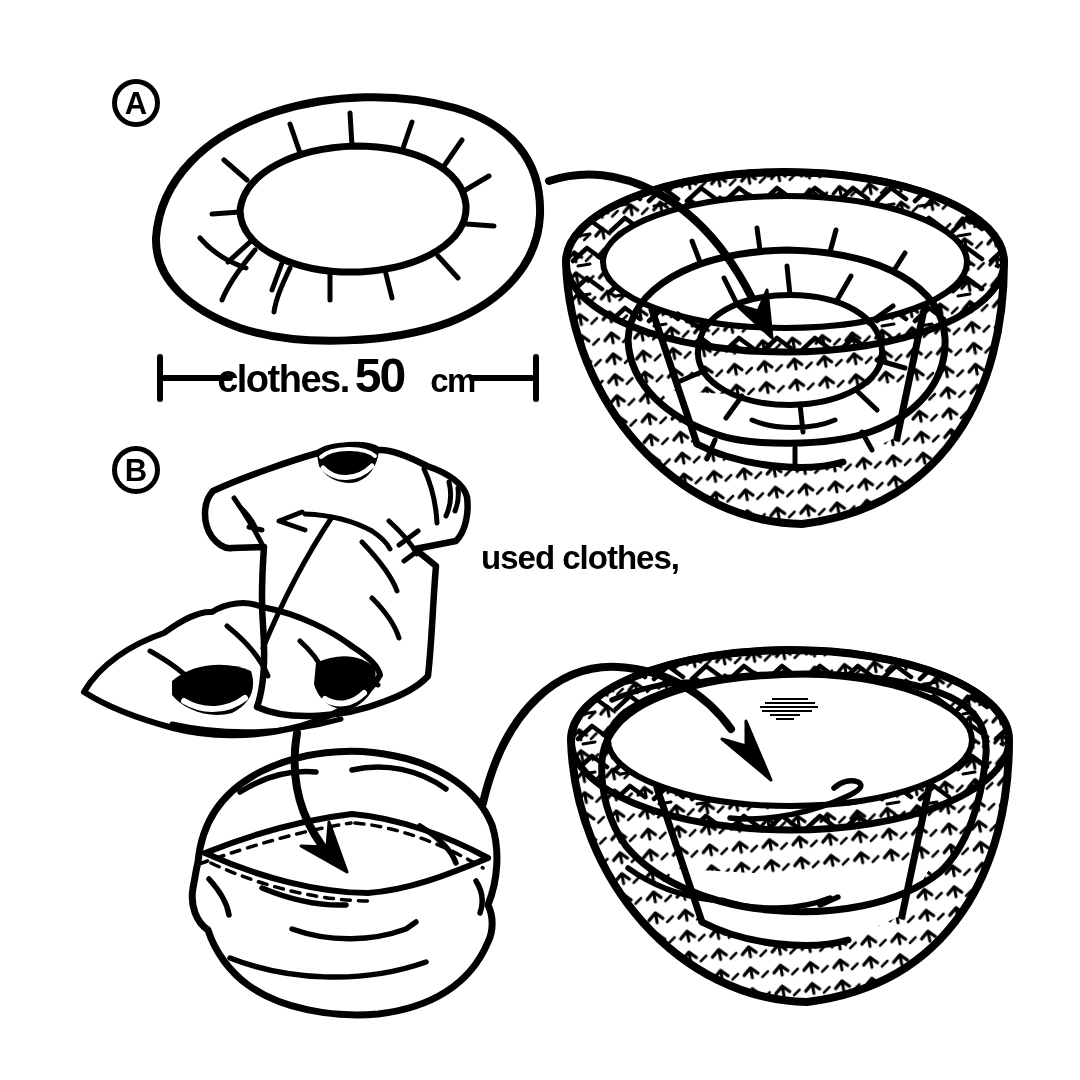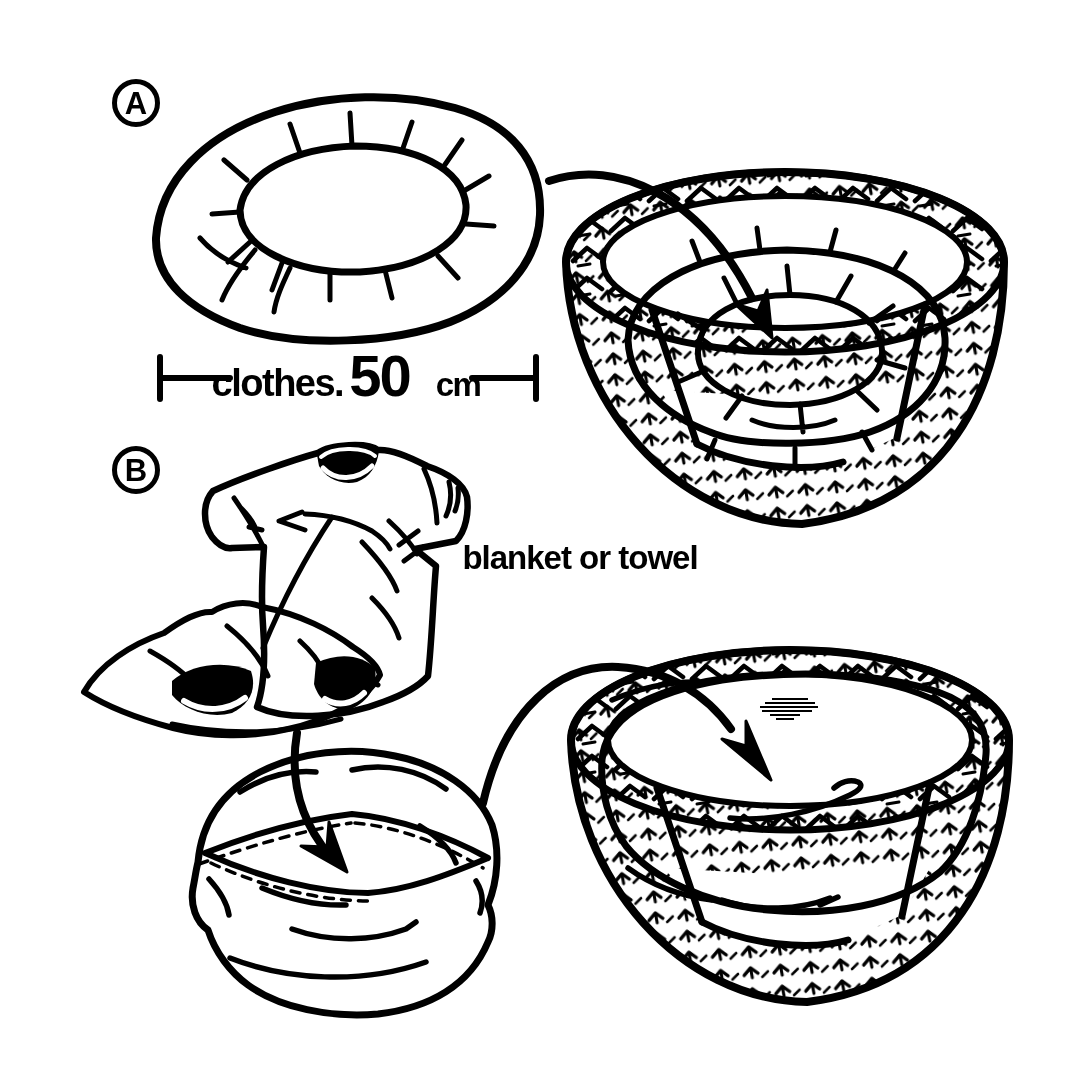--- a/index.html
+++ b/index.html
@@ -6,21 +6,21 @@
   #stage{position:relative;width:1080px;height:1080px;background:#fff;overflow:hidden;
          font-family:"Liberation Sans","DejaVu Sans",sans-serif;color:#000;}
   #art{position:absolute;left:0;top:0;width:1080px;height:1080px;}
   .circle-label{position:absolute;width:38px;height:38px;border:5px solid #000;border-radius:50%;
     display:flex;align-items:center;justify-content:center;font-size:31px;font-weight:bold;line-height:1;}
   #label-a{left:112px;top:79px;}
   #label-b{left:112px;top:446px;}
   .measure{position:absolute;left:156px;top:348px;width:380px;text-align:center;white-space:nowrap;
     font-weight:bold;letter-spacing:-1.5px;line-height:56px;}
   .measure .m-prefix{font-size:38px;}
-  .measure .m-value{font-size:58px;margin:0 1px 12px 6px;letter-spacing:-2px;}
+  .measure .m-value{font-size:48px;margin:0 1px 12px 6px;letter-spacing:-2px;}
   .measure .m-unit{font-size:33px;margin-left:25px;}
   .caption{position:absolute;left:425px;top:539px;width:310px;text-align:center;
     font-weight:bold;font-size:33px;line-height:38px;letter-spacing:-1px;}
   svg *{vector-effect:none;}
   .ink{stroke:#000;fill:none;stroke-linecap:round;stroke-linejoin:round;}
 </style>
 </head>
 <body>
 
 <div id="stage">
@@ -176,16 +176,16 @@
 
   <div class="measure">
     <span class="m-prefix">clothes.</span><span class="m-value">50</span><span class="m-unit">cm</span>
   </div>
 
   <div id="label-b" class="circle-label">
     <span>B</span>
   </div>
 
   <div class="caption">
-    <div>blanket or towel</div>
+    <div>used clothes,</div>
   </div>
 
 </div>
 
 </body></html>

